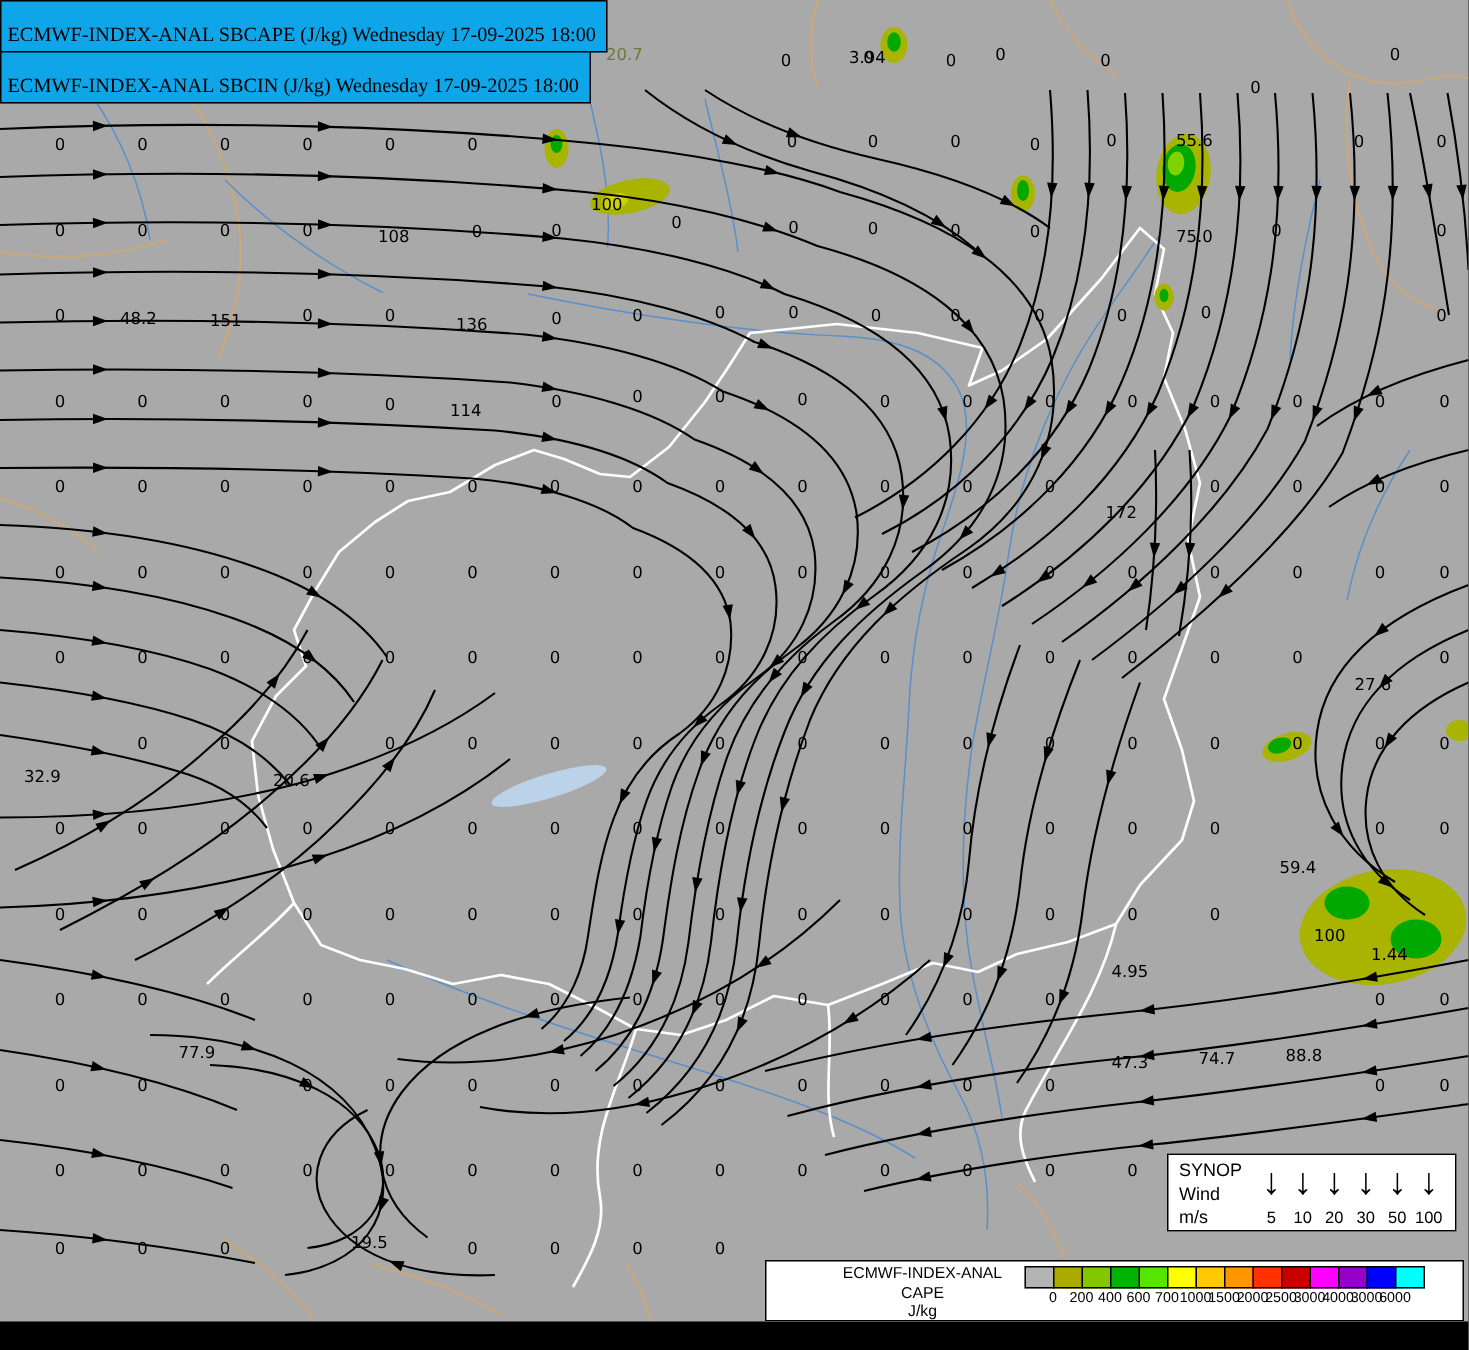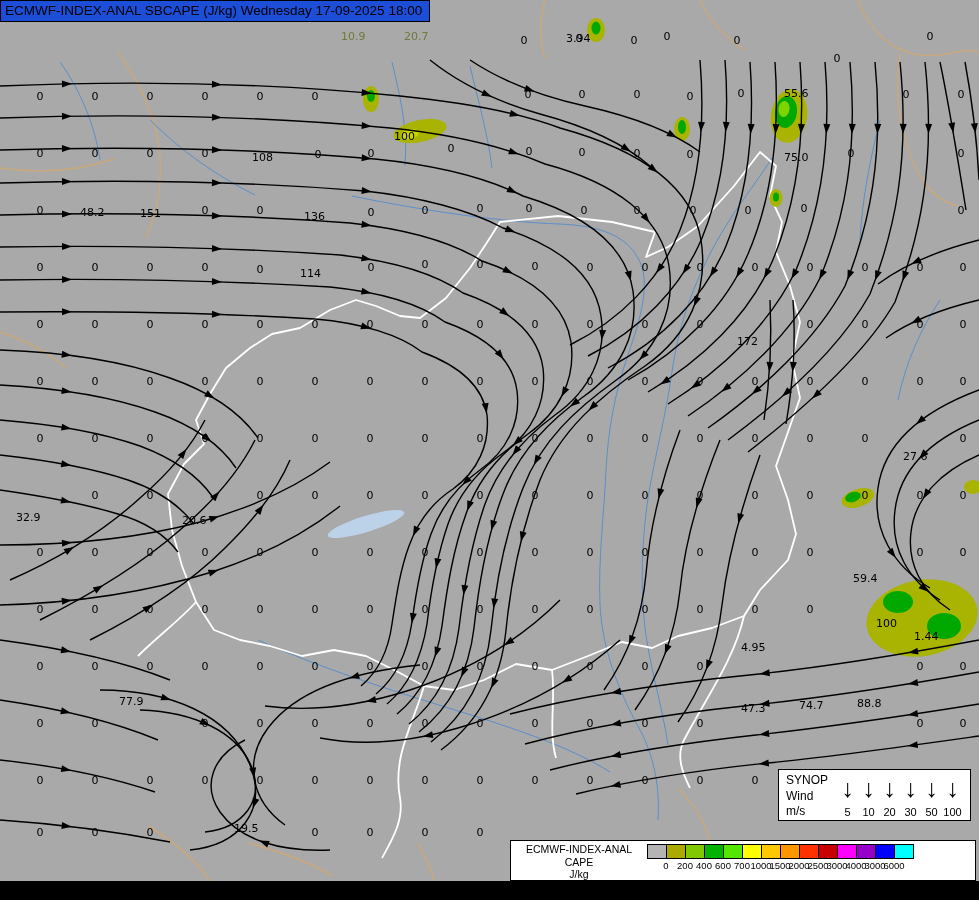--- a/index.html
+++ b/index.html
@@ -3,36 +3,36 @@
 <meta charset="utf-8">
 <style>
   html,body{margin:0;padding:0;background:#222;}
   .frame{position:relative;width:979px;height:900px;background:#a9a9a9;overflow:hidden;
          font-family:"Liberation Sans",sans-serif;}
   .map-area{position:absolute;left:0;top:0;width:979px;height:881px;}
   .map-area svg{display:block;}
   .bottom-bar{position:absolute;left:0;bottom:0;width:100%;height:19px;background:#000;}
 
   .title-box{position:absolute;left:0;top:0;z-index:30;}
-  .title-row{display:table;background:#1d4ed8;border:1px solid #000;margin-top:-1px;
-             padding:2px 7px 3px 4px;font-size:13.5px;color:#000;white-space:nowrap;}
+  .title-row{display:table;background:#0ea5e9;border:1px solid #000;margin-top:-1px;
+             padding:14px 7px 3px 4px;font-size:13.5px;color:#000;white-space:nowrap;font-family:Liberation Serif, serif;}
   .title-row:first-child{margin-top:0;}
 
   .wind-legend{position:absolute;left:778px;top:769px;width:193px;height:52px;background:#fff;
                border:1px solid #000;box-sizing:border-box;display:flex;z-index:30;}
   .wind-text{width:54px;padding:3px 0 0 7px;font-size:12px;line-height:1.3;color:#000;}
   .wind-cols{flex:1;display:flex;flex-direction:column;justify-content:space-between;padding:0 7px 3px 0;}
   .wind-arrows{display:flex;justify-content:space-between;height:38px;}
   .wind-arrows span{width:21px;text-align:center;font-size:25px;line-height:36px;color:#000;}
   .wind-nums{display:flex;justify-content:space-between;}
   .wind-nums span{width:21px;text-align:center;font-size:11px;color:#000;}
 
   .cape-legend{position:absolute;left:510px;top:840px;width:466px;height:41px;background:#fff;
                border:1px solid #000;box-sizing:border-box;display:flex;z-index:30;}
-  .cape-text{width:136px;text-align:center;font-size:10.5px;line-height:1.2;padding-top:2px;color:#000;}
+  .cape-text{width:136px;text-align:center;font-size:10.5px;line-height:1.2;padding-top:2px;color:#000;margin-left:36px;}
   .cape-strip-wrap{position:relative;margin-top:3px;}
   .cape-strip{display:flex;}
   .cape-swatch{width:20px;height:15px;border:1px solid #000;box-sizing:border-box;margin-right:-1px;}
   .cape-ticks{position:relative;height:12px;}
   .cape-ticks span{position:absolute;top:1px;transform:translateX(-50%);font-size:9.5px;color:#000;}
 </style>
 </head>
 <body>
 
 <div class="frame">
@@ -522,20 +522,21 @@
         <text x="857" y="707" font-size="11" fill="#000000" font-family="DejaVu Sans, sans-serif">88.8</text>
         <text x="119" y="705" font-size="11" fill="#000000" font-family="DejaVu Sans, sans-serif">77.9</text>
         <text x="234" y="832" font-size="11" fill="#000000" font-family="DejaVu Sans, sans-serif">19.5</text>
         <text x="404" y="40" font-size="11" fill="#6f7a3a" font-family="DejaVu Sans, sans-serif">20.7</text>
         <text x="341" y="40" font-size="11" fill="#6f7a3a" font-family="DejaVu Sans, sans-serif">10.9</text>
       </svg>
   </div>
 
   <div class="title-box">
     <div class="title-row">ECMWF-INDEX-ANAL SBCAPE (J/kg) Wednesday 17-09-2025 18:00</div>
+    <div class="title-row">ECMWF-INDEX-ANAL SBCIN (J/kg) Wednesday 17-09-2025 18:00</div>
   </div>
 
   <div class="wind-legend">
     <div class="wind-text">
       <div>SYNOP</div>
       <div>Wind</div>
       <div>m/s</div>
     </div>
     <div class="wind-cols">
       <div class="wind-arrows">

